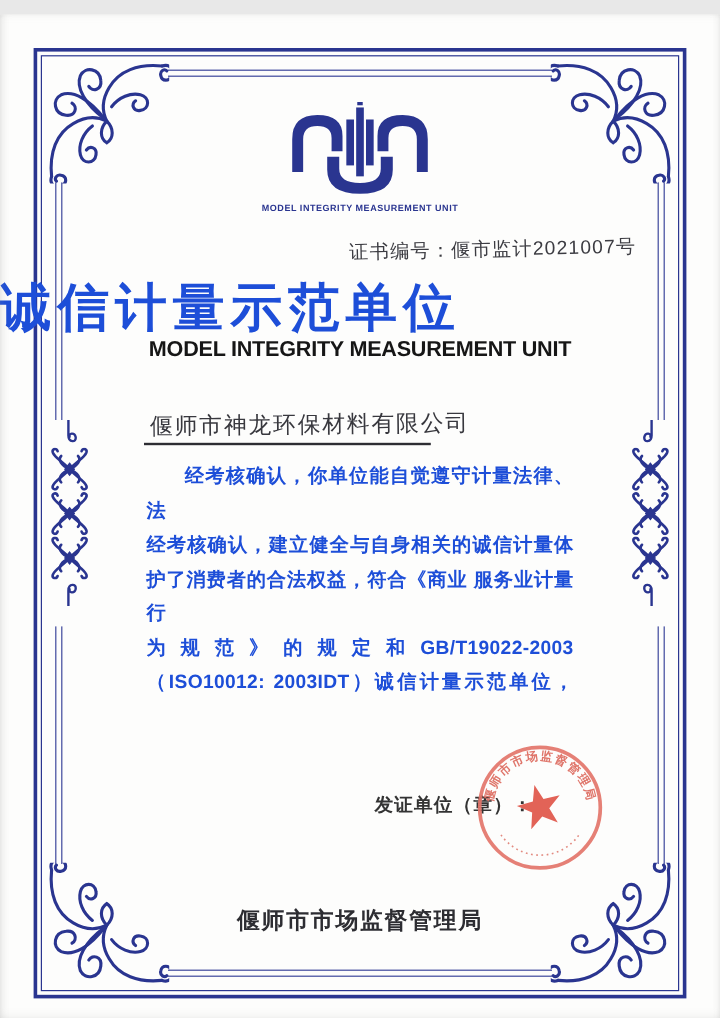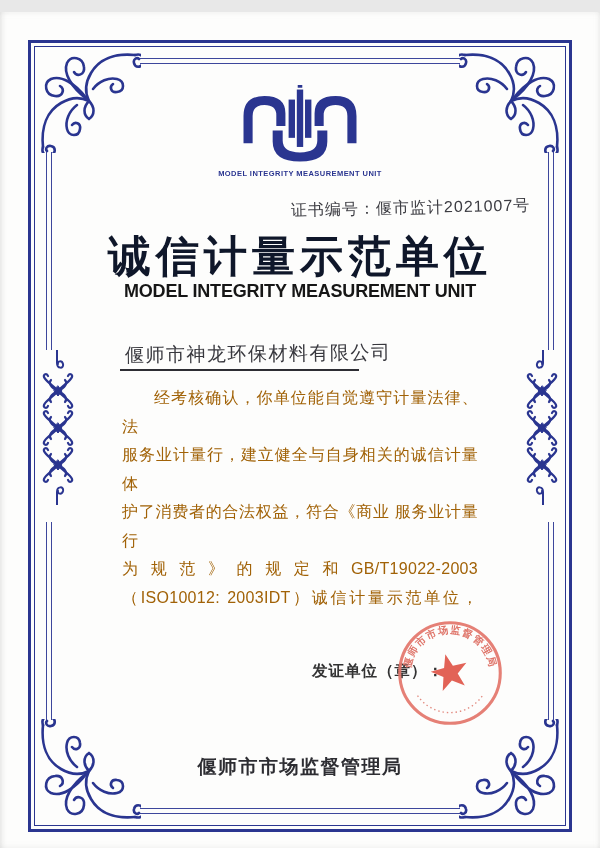--- a/index.html
+++ b/index.html
@@ -46,35 +46,35 @@
 
   
   .logo { position:absolute; top:73px; left:50%; transform:translateX(-50%);
     width:128px; height:82px; color:#2a3590; }
   .logo-caption { position:absolute; top:157px; left:0; right:0; text-align:center;
     font-size:7.5px; font-weight:bold; letter-spacing:.45px; color:#2a3590; }
   .cert-no { position:absolute; top:186px; right:70px; font-size:16px; color:#3c3c42;
     transform:rotate(-1.2deg); letter-spacing:1px; }
 
   
-  .title-cn { position:absolute; top:216px; left:0; right:0; text-align:center;
+  .title-cn { position:absolute; top:216px; left:0; right:0; text-align:left;
     font-family:"Liberation Serif", serif; font-weight:bold; font-size:43px;
-    letter-spacing:5px; color:#0f172a; }
+    letter-spacing:5px; color:#1d4ed8; }
   .title-en { position:absolute; top:269px; left:0; right:0; text-align:center;
     font-weight:bold; font-size:18px; letter-spacing:-0.2px; color:#161616; }
 
   
   .company { position:absolute; top:329px; left:125px; font-size:19px; color:#38383e;
     letter-spacing:1.5px; transform:rotate(-0.6deg); }
   .company-line { position:absolute; top:357px; left:120px; width:239px; height:2px;
     background:#2d2d33; }
 
   
   .body-text { position:absolute; top:372px; left:122px; width:356px;
-    font-size:16px; line-height:28.5px; color:#a16207; font-weight:400;
+    font-size:16px; line-height:28.5px; color:#1d4ed8; font-weight:700;
     letter-spacing:.3px; }
   .body-line { text-align:justify; text-align-last:justify; }
   .body-line.first { text-indent:2em; }
   .body-line.last  { text-align-last:left; }
 
   
   .issuer-label { position:absolute; top:649px; left:312px; font-size:15.5px;
     font-weight:600; letter-spacing:1px; color:#333; }
   .seal { position:absolute; top:603px; left:392px; width:116px; height:116px;
     opacity:.92; z-index:10; }
@@ -194,21 +194,21 @@
   <div class="cert-no">证书编号：偃市监计2021007号</div>
 
   <div class="title-cn">诚信计量示范单位</div>
   <div class="title-en">MODEL INTEGRITY MEASUREMENT UNIT</div>
 
   <div class="company">偃师市神龙环保材料有限公司</div>
   <div class="company-line"></div>
 
   <div class="body-text">
     <div class="body-line first">经考核确认，你单位能自觉遵守计量法律、法</div>
-    <div class="body-line">服务业计量行，建立健全与自身相关的诚信计量体</div>
+    <div class="body-line">经考核确认，建立健全与自身相关的诚信计量体</div>
     <div class="body-line">护了消费者的合法权益，符合《商业 服务业计量行</div>
     <div class="body-line">为规范》的规定和GB/T19022-2003</div>
     <div class="body-line">（ISO10012: 2003IDT）诚信计量示范单位，</div>
   </div>
 
   <div class="issuer-label">发证单位（章）：</div>
 
   <svg class="seal" viewBox="0 0 120 120">
     <circle cx="60" cy="60" r="52" fill="none" stroke="#e4766b" stroke-width="3.2"></circle>
     <path id="sealArc" d="M19.6,52.9 A41 41 0 0 1 100.4,52.9" fill="none"></path>

